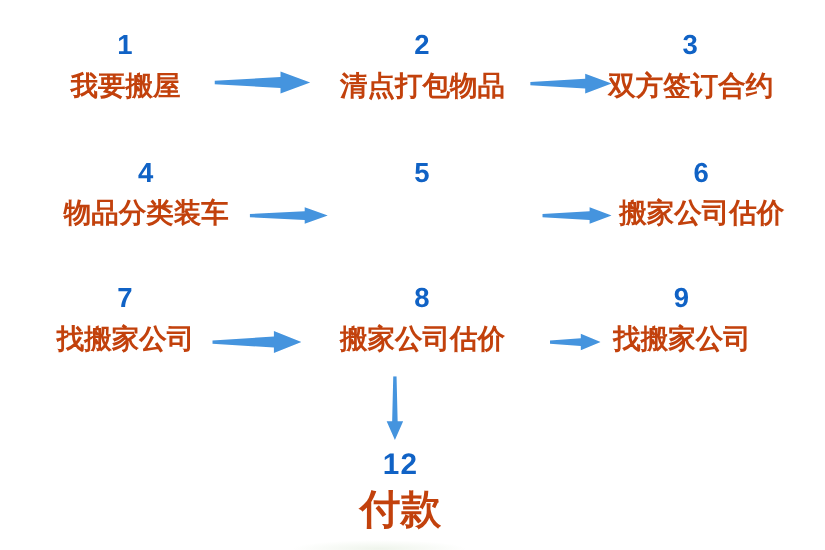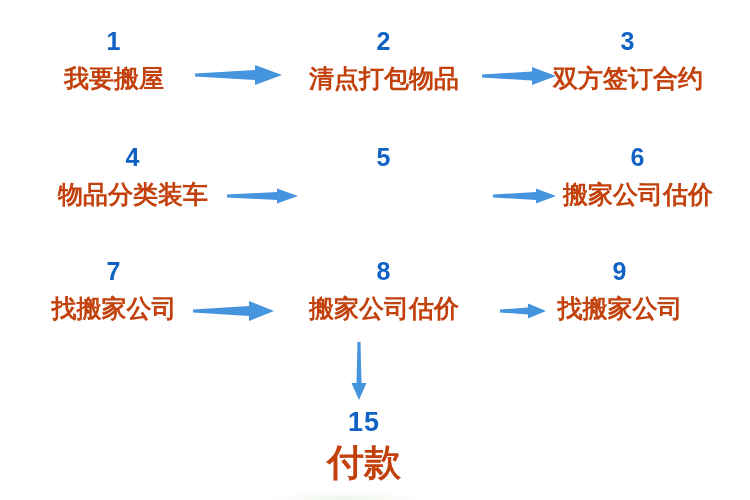--- a/index.html
+++ b/index.html
@@ -95,21 +95,21 @@
   <div class="step" style="left:274px; top:252px;">
     <div class="num">8</div>
     <div class="label">搬家公司估价</div>
   </div>
   <div class="step" style="left:510px; top:252px;">
     <div class="num">9</div>
     <div class="label">找搬家公司</div>
   </div>
 
   <div class="step final" style="left:254px; top:403px;">
-    <div class="num">15</div>
+    <div class="num">12</div>
     <div class="label">付款</div>
   </div>
 
   <svg class="arrow" style="left:195px; top:63px;" width="87" height="24" viewBox="0 0 87 24">
     <polygon points="0,10.5 60,7 60,2 87,12 60,22 60,17 0,13.5"></polygon>
   </svg>
 
   <svg class="arrow" style="left:482px; top:65px;" width="74" height="22" viewBox="0 0 74 22">
     <polygon points="0,9.5 50,6.5 50,2 74,11 50,20 50,15.5 0,12.5"></polygon>
   </svg>

